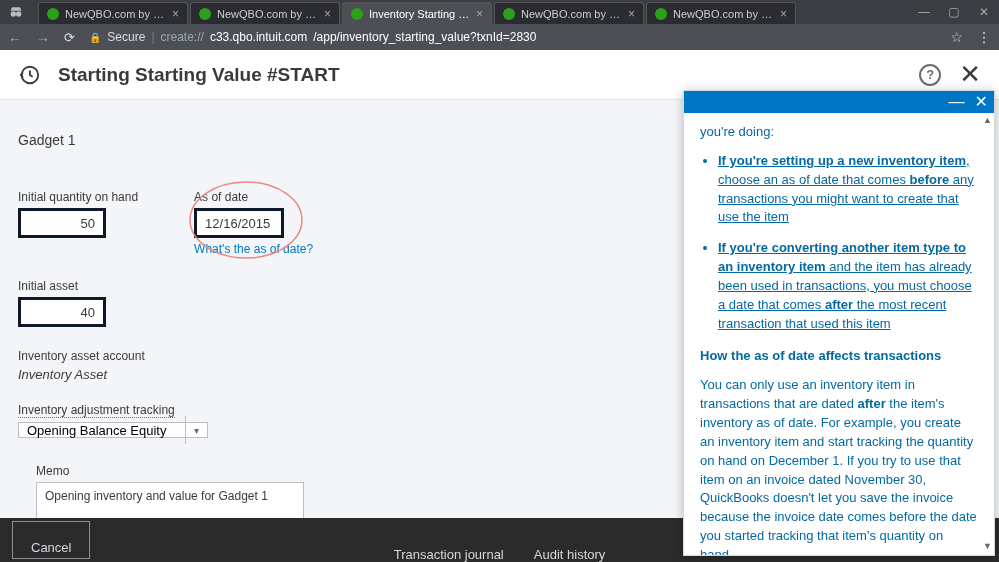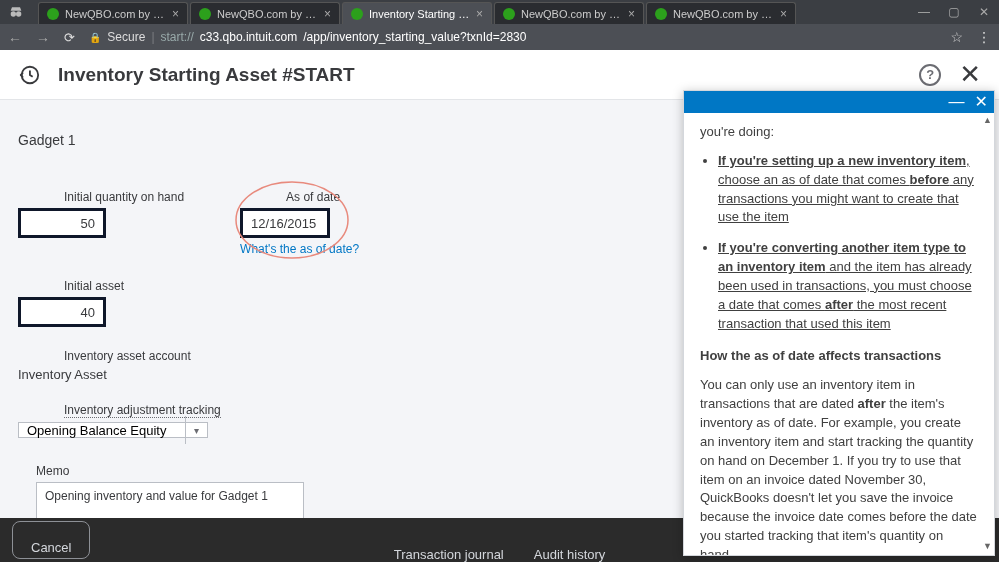--- a/index.html
+++ b/index.html
@@ -35,46 +35,46 @@
     .history-icon svg { width: 22px; height: 22px; }
     .page-title { font-size: 19px; font-weight: 600; color: #393a3d; }
     .header-spacer { flex: 1; }
     .help-circle { width: 22px; height: 22px; border: 2px solid #6b6c72; border-radius: 50%; display: flex; align-items: center; justify-content: center; font-size: 13px; font-weight: 700; color: #6b6c72; margin-right: 18px; cursor: pointer; }
     .close-x { font-size: 26px; font-weight: 300; color: #393a3d; cursor: pointer; }
 
     
     .form-body { padding: 32px 18px 0; position: relative; }
     .product-name { font-size: 14px; color: #393a3d; margin-bottom: 42px; }
     .field-row { display: flex; gap: 56px; margin-bottom: 22px; }
-    .field-label { font-size: 12px; color: #393a3d; margin-bottom: 4px; display: block; margin-left: 46px; }
+    .field-label { font-size: 12px; color: #393a3d; margin-bottom: 4px; display: block; }
     .field-label.underline { border-bottom: 1px dotted #6b6c72; display: inline-block; }
     .text-input { height: 30px; border: 3px solid #0f172a; background: #fff; padding: 0 8px; font-size: 13px; color: #393a3d; }
     .text-input.num { width: 88px; text-align: right; }
     .text-input.date { width: 90px; text-align: left; }
     .help-link { color: #0077c5; font-size: 12px; margin-top: 4px; display: inline-block; cursor: pointer; }
-    .static-value { font-size: 13px; color: #393a3d; margin-top: 1px; }
+    .static-value { font-size: 13px; color: #393a3d; margin-top: 1px; font-style: italic; }
     .select-wrap { height: 16px; border: 1px solid #babec5; background: #fff; display: flex; align-items: center; width: 190px; cursor: pointer; }
     .select-value { flex: 1; padding: 0 8px; font-size: 13px; }
     .select-caret { width: 22px; height: 28px; border-left: 1px solid #babec5; display: flex; align-items: center; justify-content: center; font-size: 10px; color: #6b6c72; }
     .memo-label { font-size: 12px; color: #393a3d; margin-left: 18px; margin-bottom: 4px; }
     .memo-area { width: 268px; height: 54px; margin-left: 18px; border: 1px solid #babec5; background: #fff; padding: 6px 8px; font-size: 12px; color: #393a3d; resize: none; font-family: inherit; }
     .circled { position: relative; }
     .circle-svg { position: absolute; left: -8px; top: -10px; pointer-events: none; }
 
     
     .action-bar { position: absolute; left: 0; right: 0; bottom: 0; height: 44px; background: #2b2b2b; display: flex; align-items: center; padding: 0 12px; color: #d4d7dc; font-size: 13px; }
-    .cancel-btn { background: transparent; border: 1px solid #8d9096; color: #d4d7dc; height: 30px; padding: 18px 18px; border-radius: 8px; cursor: pointer; font-size: 13px; }
+    .cancel-btn { background: transparent; border: 1px solid #8d9096; color: #d4d7dc; height: 30px; padding: 18px 18px; border-radius: 0; cursor: pointer; font-size: 13px; }
     .center-links { position: absolute; left: 50%; transform: translateX(-50%); display: flex; gap: 30px; margin-top: 28px; }
     .center-links span { cursor: pointer; }
 
     
     .help-panel { position: absolute; top: 90px; right: 4px; width: 312px; bottom: 6px; background: #fff; box-shadow: 0 2px 10px rgba(0,0,0,.25); border: 1px solid #d4d7dc; display: flex; flex-direction: column; }
     .help-titlebar { height: 22px; background: #0077c5; display: flex; justify-content: flex-end; align-items: center; padding: 0 6px; }
     .help-win-btn { color: #fff; font-size: 16px; cursor: pointer; margin-left: 10px; line-height: 1; }
-    .help-content { flex: 1; overflow-y: auto; padding: 0 16px 0; font-size: 13px; color: #404040; line-height: 1.45; }
+    .help-content { flex: 1; overflow-y: auto; padding: 0 16px 0; font-size: 13px; color: #0369a1; line-height: 1.45; }
     .help-content p { margin: 10px 0; }
     .help-content ul { margin-left: 18px; margin-bottom: 10px; }
     .help-content li { margin-bottom: 12px; text-decoration: underline; }
     .help-content .section-head { font-weight: 700; margin-top: 14px; }
     .help-scroll-top, .help-scroll-bot { position: absolute; right: 2px; font-size: 9px; color: #666; }
     .help-scroll-top { top: 24px; }
     .help-scroll-bot { bottom: 4px; }
   </style>
 </head>
 <body>
@@ -120,37 +120,37 @@
 </div>
 
 <div class="url-bar">
   <span class="nav-arrow">←</span>
   <span class="nav-arrow">→</span>
   <span class="reload">⟳</span>
   <div class="url-field">
     <span class="lock">🔒</span>
     <span class="secure">Secure</span>
     <span style="color:#7a7c80">|</span>
-    <span class="url-proto">start://</span>
+    <span class="url-proto">create://</span>
       <span class="url-host">c33.qbo.intuit.com</span>
       <span class="url-path">/app/inventory_starting_value?txnId=2830</span>
   </div>
   <span class="star">☆</span>
   <span class="menu-dots">⋮</span>
 </div>
 
 <div class="page-header">
   <span class="history-icon">
     <svg viewBox="0 0 24 24" fill="none" stroke="#393a3d" stroke-width="2">
         <circle cx="13" cy="12" r="9"></circle>
         <path d="M13 7v5l3 2"></path>
         <path d="M3 12l2-2M3 12l2 2" stroke-linecap="round"></path>
       </svg>
   </span>
-  <div class="page-title">Inventory Starting Asset  #START</div>
+  <div class="page-title">Starting Starting Value  #START</div>
   <div class="header-spacer"></div>
   <div class="help-circle">
       <span>?</span>
     </div>
   <div class="close-x">✕</div>
 </div>
 
 <div class="form-body">
   <div class="product-name">Gadget 1</div>
 

